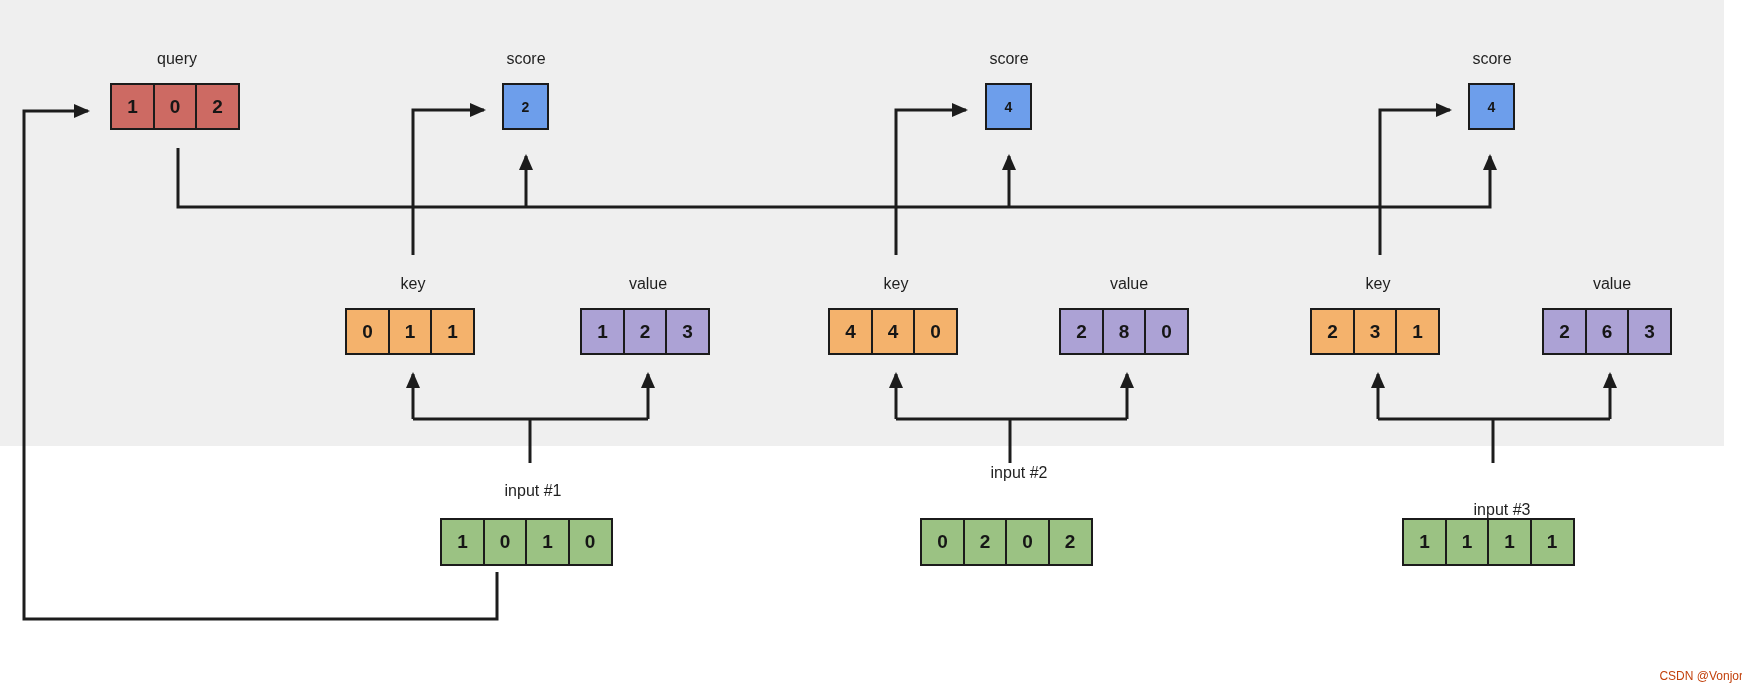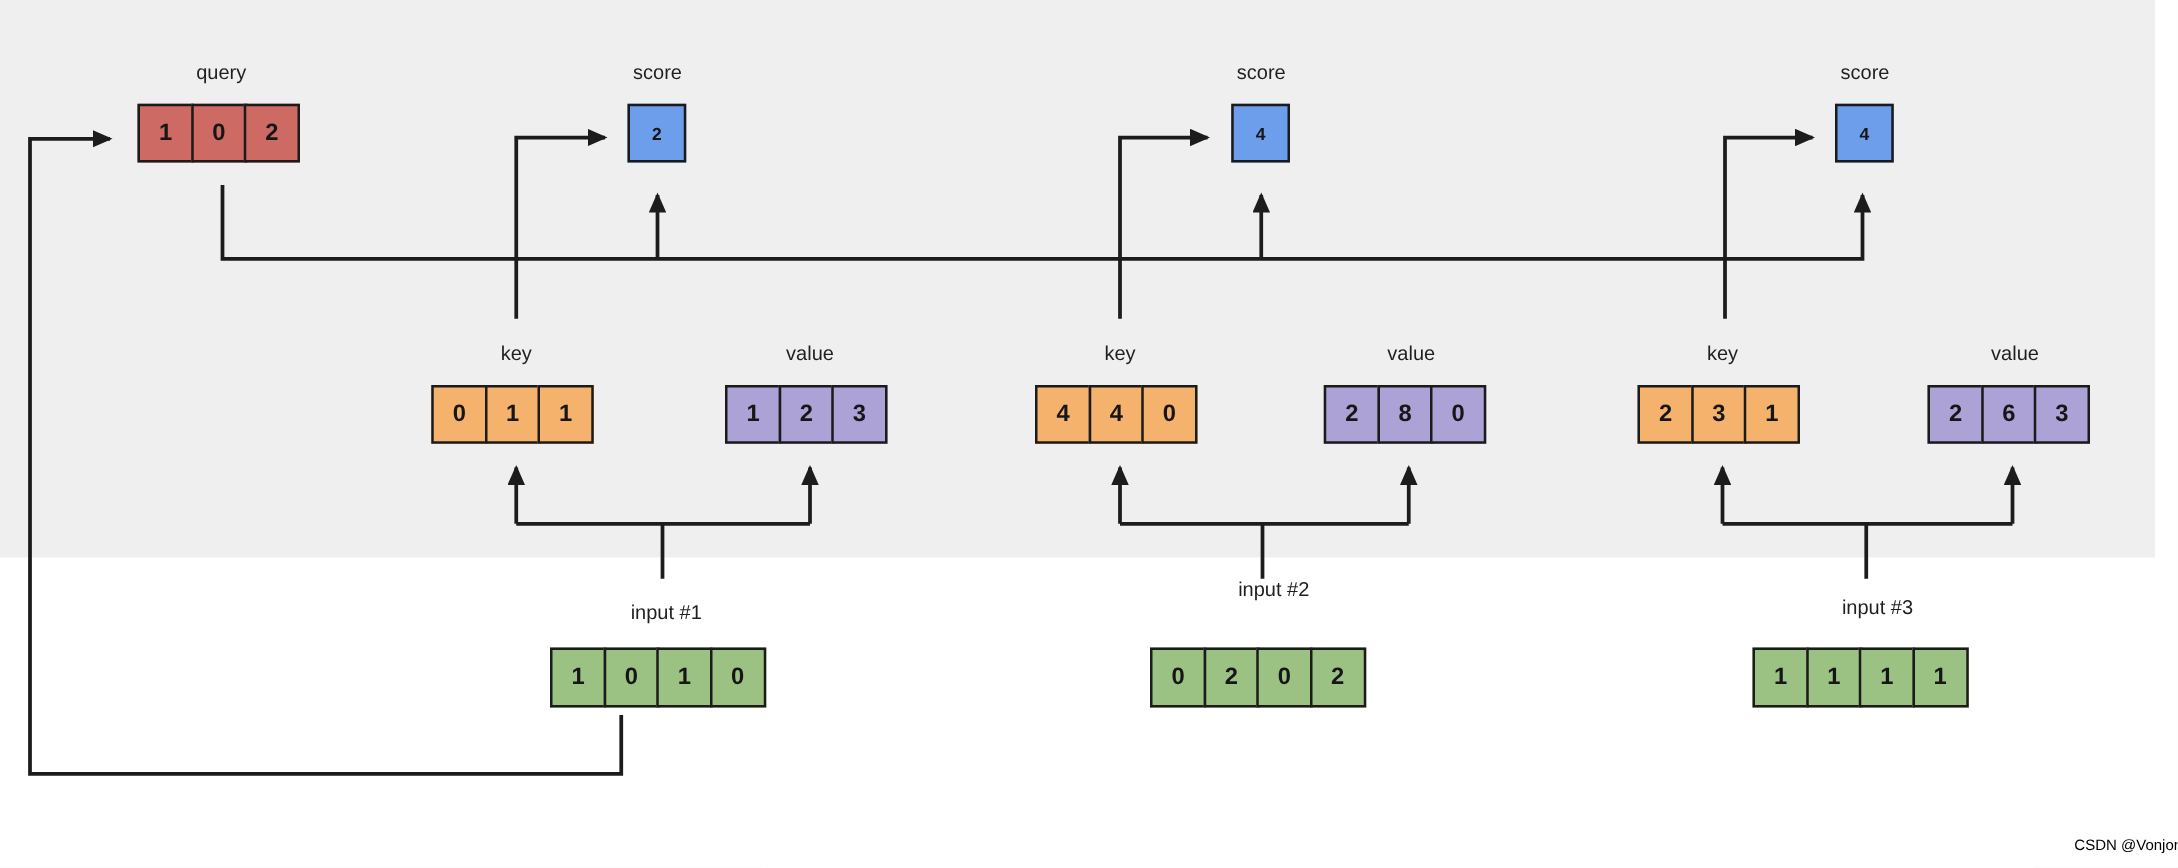--- a/index.html
+++ b/index.html
@@ -42,21 +42,21 @@
     position: absolute;
     transform: translateX(-50%);
     font-size: 16px;
     color: #1f1f1f;
     white-space: nowrap;
   }
   .watermark {
     position: absolute;
     right: 15px; top: 669px;
     font-size: 12px;
-    color: #000000;
+    color: #c2410c;
   }
 </style>
 </head>
 <body>
 
 <div class="canvas">
   <div class="grayband"></div>
 
   <svg class="wires" width="1742" height="694" viewBox="0 0 1742 694">
     <defs>
@@ -149,21 +149,21 @@
     <div class="cell c-value">0</div>
   </div>
   <div class="vec" style="left:1542px; top:308px;">
     <div class="cell c-value">2</div>
     <div class="cell c-value">6</div>
     <div class="cell c-value">3</div>
   </div>
 
   <div class="lbl" style="left:533px; top:482px;text-align:center;">input #1</div>
   <div class="lbl" style="left:1019px; top:464px;">input #2</div>
-  <div class="lbl" style="left:1502px; top:478px;text-align:center;">input #3</div>
+  <div class="lbl" style="left:1502px; top:501px;text-align:center;">input #3</div>
 
   <div class="vec" style="left:440px; top:518px;">
     <div class="cell inputc c-input">1</div>
     <div class="cell inputc c-input">0</div>
     <div class="cell inputc c-input">1</div>
     <div class="cell inputc c-input">0</div>
   </div>
   <div class="vec" style="left:920px; top:518px;">
     <div class="cell inputc c-input">0</div>
     <div class="cell inputc c-input">2</div>

